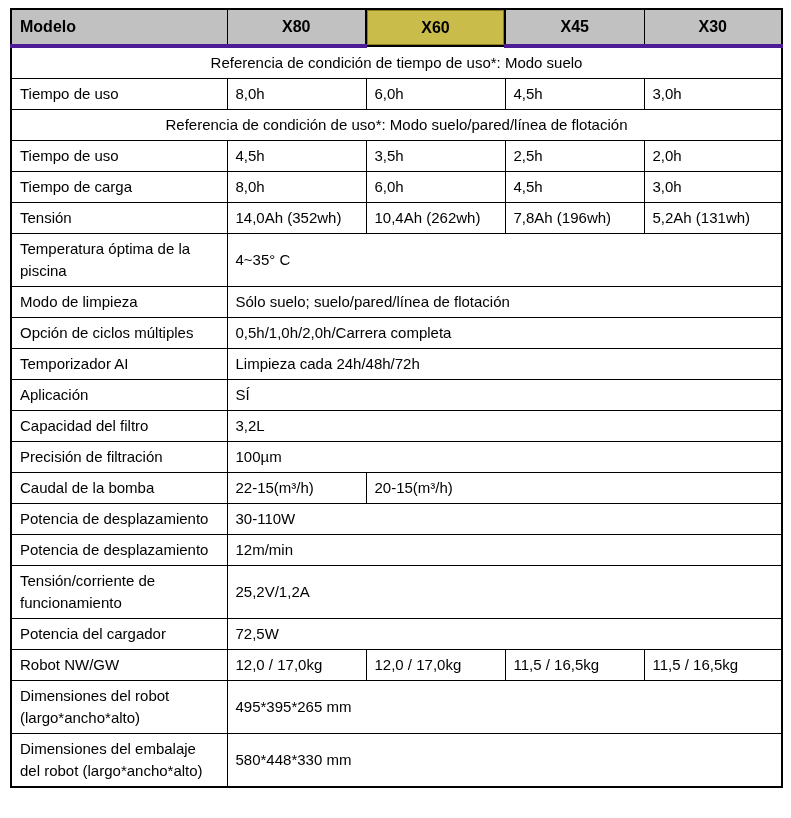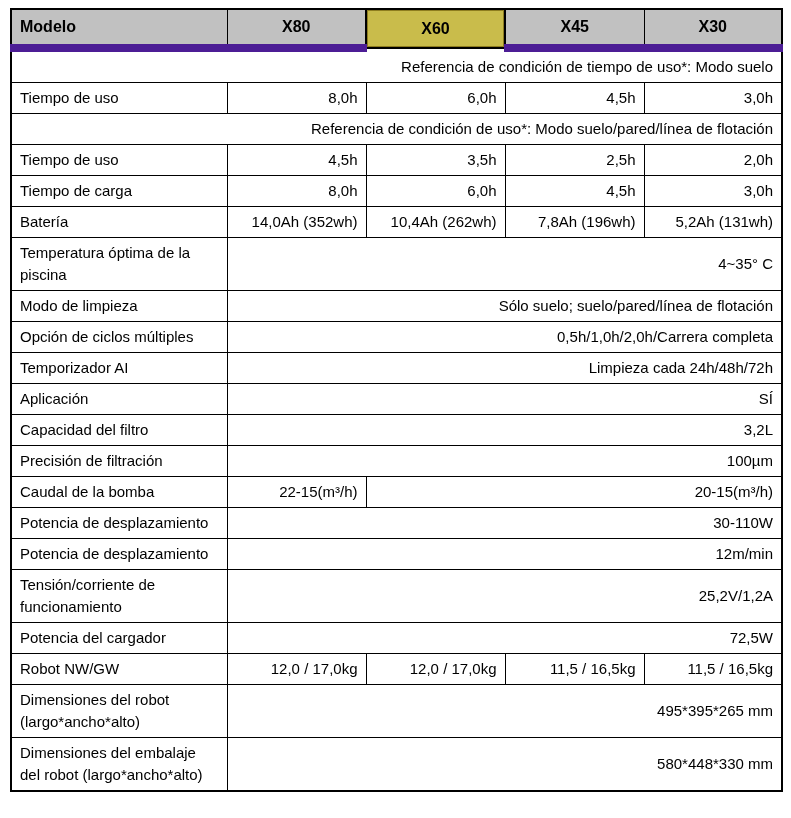--- a/index.html
+++ b/index.html
@@ -29,40 +29,40 @@
     padding: 4px 8px;
     vertical-align: middle;
     overflow: hidden;
     background: #ffffff;
   }
   td.label {
     text-align: left;
     padding-left: 9px;
   }
   td.val {
-    text-align: right;
+    text-align: left;
   }
   tr.header-row td {
     background: #c1c1c1;
     font-weight: bold;
     font-size: 16px;
-    border-bottom: 8px solid #4c1d95;
+    border-bottom: 4px solid #4c1d95;
     height: 26px;
   }
   tr.header-row td.model-cell {
     text-align: center;
     margin-top: 36px;
   }
   tr.header-row td.model-highlight {
     background: #c9bc4b;
     border: 2px solid #000000;
     box-shadow: inset 0 0 0 1px #8e7d1f;
   }
   td.section {
-    text-align: right;
+    text-align: center;
     padding-left: 9px;
   }
   tr.std td { height: 22px; }
 </style>
 </head>
 <body>
 
 <div class="page">
   <table class="spec">
     <colgroup>
@@ -107,21 +107,21 @@
 
       <tr class="std">
         <td class="label">Tiempo de carga</td>
         <td class="val">8,0h</td>
         <td class="val">6,0h</td>
         <td class="val">4,5h</td>
         <td class="val">3,0h</td>
       </tr>
 
       <tr class="std">
-        <td class="label">Batería</td>
+        <td class="label">Tensión</td>
         <td class="val">14,0Ah (352wh)</td>
         <td class="val">10,4Ah (262wh)</td>
         <td class="val">7,8Ah (196wh)</td>
         <td class="val">5,2Ah (131wh)</td>
       </tr>
 
       <tr class="std">
         <td class="label">Temperatura óptima de la piscina</td>
         <td class="val" colspan="4">4~35° C</td>
       </tr>

